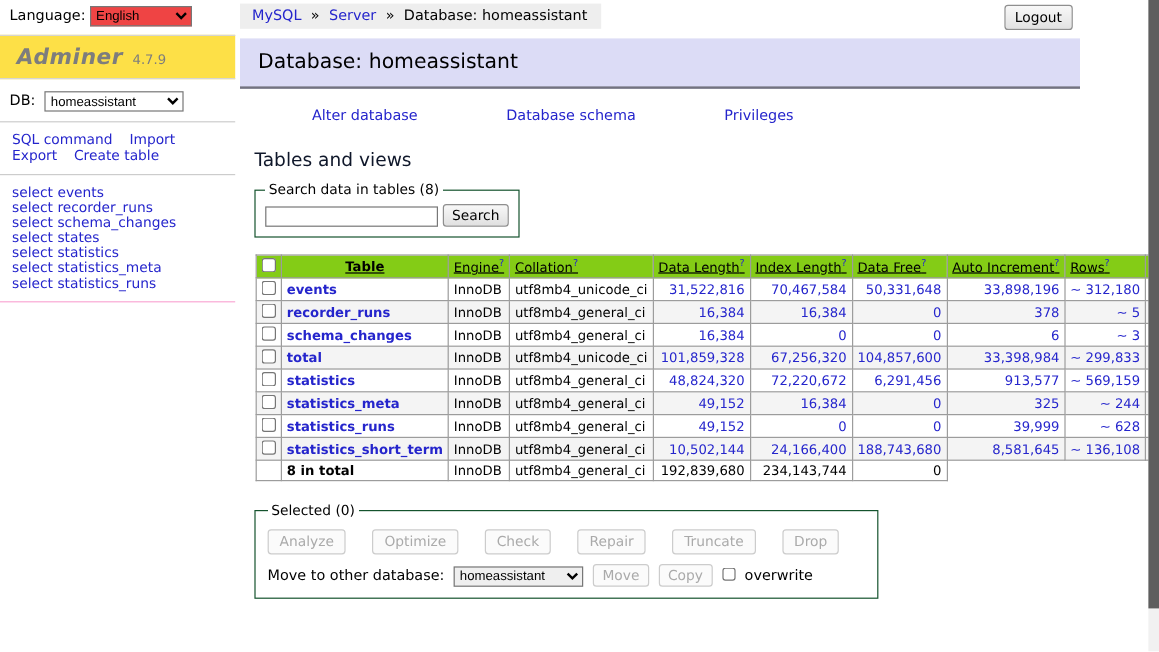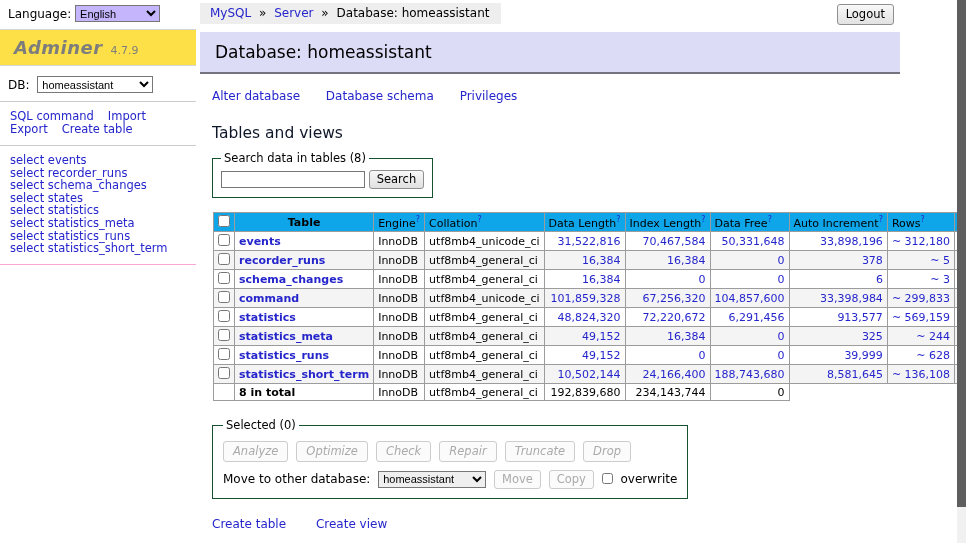--- a/index.html
+++ b/index.html
@@ -7,21 +7,21 @@
   body {
     position:relative; overflow:hidden; background:#fff;
     font-family:"DejaVu Sans","Liberation Sans",sans-serif;
     font-size:12px; color:#000;
   }
   a.lnk { color:#2525cc; text-decoration:none; cursor:pointer; }
 
   
   #sidebar { position:absolute; left:0; top:0; width:196px; height:543px; background:#fff; }
   .lang-row { padding:5px 0 0 8px; font-size:12px; }
-  .lang-row select { width:85px; height:17px; font-size:11px; border:1px solid #777; background:#c4b5fd; }
+  .lang-row select { width:85px; height:17px; font-size:11px; border:1px solid #777; background:#ef4444; }
   #brand { margin-top:7px; background:#fde047; border-top:1px solid #d5d5d5; border-bottom:1px solid #d5d5d5;
            padding:7px 0 7px 14px; }
   #brand .brand-name { font-style:italic; font-weight:600; font-size:18px; color:#7d7d7d; letter-spacing:.5px; }
   #brand .brand-ver { font-size:11px; color:#7d7d7d; margin-left:4px; }
   .db-row { padding:10px 0 8px 8px; border-bottom:1px solid #ccc; }
   .db-row select { width:116px; height:17px; font-size:11px; border:1px solid #777; background:#fff; margin-left:4px; }
   .actions { padding:8px 0 9px 10px; border-bottom:1px solid #ccc; font-size:11.5px; line-height:13px; }
   .actions a { margin-right:14px; }
   .tbl-links { padding:8px 0 9px 10px; border-bottom:1px solid #f9a8d4; font-size:11.5px; }
   .tbl-links a { display:block; line-height:12.6px; }
@@ -29,48 +29,48 @@
   
   #main { position:absolute; left:200px; top:0; width:712px; }
   #breadcrumb { display:inline-block; margin-top:3px; background:#eee; padding:3px 12px 4px 10px; font-size:12px; }
   #breadcrumb .sep { color:#000; margin:0 4px; }
   #logout-btn { position:absolute; right:18px; top:4px; font-size:11.5px;
     background:linear-gradient(#f8f8f8,#e2e2e2); border:1px solid #8f8f8f; border-radius:3px;
     padding:2px 8px 3px; cursor:pointer; font-family:inherit;text-align:center; }
   h2#page-title { margin-top:8px; width:700px; background:#dcdcf6; border-bottom:2px solid #73737f;
     font-size:17px; font-weight:400; padding:10px 0 10px 15px; }
   .top-links { margin:15px 0 0 12px; font-size:12px; }
-  .top-links a { margin-right:22px; }
+  .top-links a { margin-right:22px;margin-left:48px; }
   h3.sec { margin:21px 0 0 12px; font-size:15.5px; font-weight:400; color:#0f172a; }
 
   fieldset { width:max-content; border:1px solid #14532d; margin:9px 0 0 12px; padding:5px 8px 8px; font-size:11.5px; }
   legend { padding:0 3px; }
   #search-input { width:144px; height:17px; border:1px solid #777; font-size:11px; padding:0 2px; }
   .btn { font-size:11.5px; background:linear-gradient(#f8f8f8,#e0e0e0); border:1px solid #8f8f8f;
          border-radius:3px; padding:1px 7px 2px; cursor:pointer; font-family:inherit; }
   .btn.disabled { background:#fbfbfb; border:1px solid #ccc; color:#aaa; cursor:default; border-radius:3px; }
 
   
   table#tables { border-collapse:collapse; margin:14px 0 0 13px; font-size:11px; }
   #tables td, #tables th { border:1px solid #9c9c9c; padding:1px 4px; height:17px; white-space:nowrap; }
-  #tables thead th { background:#0ea5e9; font-weight:400; text-align:left; }
+  #tables thead th { background:#84cc16; font-weight:400; text-align:left;text-decoration:underline; }
   #tables thead th.c-table { font-weight:bold; text-align:center; }
   #tables tbody tr.alt td { background:#f4f4f4; }
   #tables .cb { width:20px; text-align:center; }
   #tables .cb input { width:12px; height:12px; margin:1px 0 0; }
   #tables td.name a { font-weight:bold; }
   #tables td.num { text-align:right; color:#2525cc; }
   #tables td.numk { text-align:right; color:#000; }
   #tables sup { font-size:8px; color:#2525cc; cursor:pointer; }
   #tables tr.total td { background:#fff; }
   #tables tr.total .lbl { font-weight:bold; }
 
   #selected-fs { margin-top:17px; padding:6px 10px 9px; }
   .sel-btn-row { margin:3px 0 8px; }
-  .sel-btn-row .btn { margin-right:8px; padding:2px 9px 3px;font-style:italic; }
+  .sel-btn-row .btn { margin-right:22px; padding:2px 9px 3px; }
   .move-row { font-size:12px; }
   .move-row select { width:108px; height:17px; font-size:11px; border:1px solid #777; margin:0 4px; }
   .move-row .btn { margin-right:4px; }
   .move-row label { margin-left:4px; }
   .move-row input[type=checkbox] { width:11px; height:11px; vertical-align:-1px; }
 
   .create-links { margin:18px 0 0 12px; font-size:12px; }
   .create-links a { margin-right:26px; }
 
   
@@ -106,21 +106,20 @@
   </div>
 
   <div class="tbl-links" id="sidebar-table-links">
       <a class="lnk">select events</a>
       <a class="lnk">select recorder_runs</a>
       <a class="lnk">select schema_changes</a>
       <a class="lnk">select states</a>
       <a class="lnk">select statistics</a>
       <a class="lnk">select statistics_meta</a>
       <a class="lnk">select statistics_runs</a>
-      <a class="lnk">select statistics_short_term</a>
     </div>
 </div>
 
 <div id="main">
   <div id="breadcrumb"><a class="lnk">MySQL</a><span class="sep"> » </span><a class="lnk">Server</a><span class="sep"> » </span><span>Database: homeassistant</span></div>
   <button id="logout-btn">Logout</button>
 
   <h2 id="page-title">Database: homeassistant</h2>
 
   <div class="top-links">
@@ -186,21 +185,21 @@
           <td>utf8mb4_general_ci</td>
           <td class="num">16,384</td>
           <td class="num">0</td>
           <td class="num">0</td>
           <td class="num">6</td>
           <td class="num">~ 3</td>
           <td></td>
         </tr>
         <tr class="alt">
           <td class="cb"><input type="checkbox" style=""></td>
-          <td class="name"><a class="lnk">command</a></td>
+          <td class="name"><a class="lnk">total</a></td>
           <td>InnoDB</td>
           <td>utf8mb4_unicode_ci</td>
           <td class="num">101,859,328</td>
           <td class="num">67,256,320</td>
           <td class="num">104,857,600</td>
           <td class="num">33,398,984</td>
           <td class="num">~ 299,833</td>
           <td></td>
         </tr>
         <tr>
@@ -273,24 +272,20 @@
       <select>
         <option>homeassistant</option>
       </select>
       <button class="btn disabled">Move</button>
       <button class="btn disabled">Copy</button>
       <input type="checkbox" id="ovw" style="">
       <label for="ovw">overwrite</label>
     </div>
   </fieldset>
 
-  <div class="create-links">
-    <a class="lnk">Create table</a>
-    <a class="lnk">Create view</a>
-  </div>
 
   
 
   
 
   
 </div>
 
 <div id="scrollbar">
   <div class="thumb"></div>

